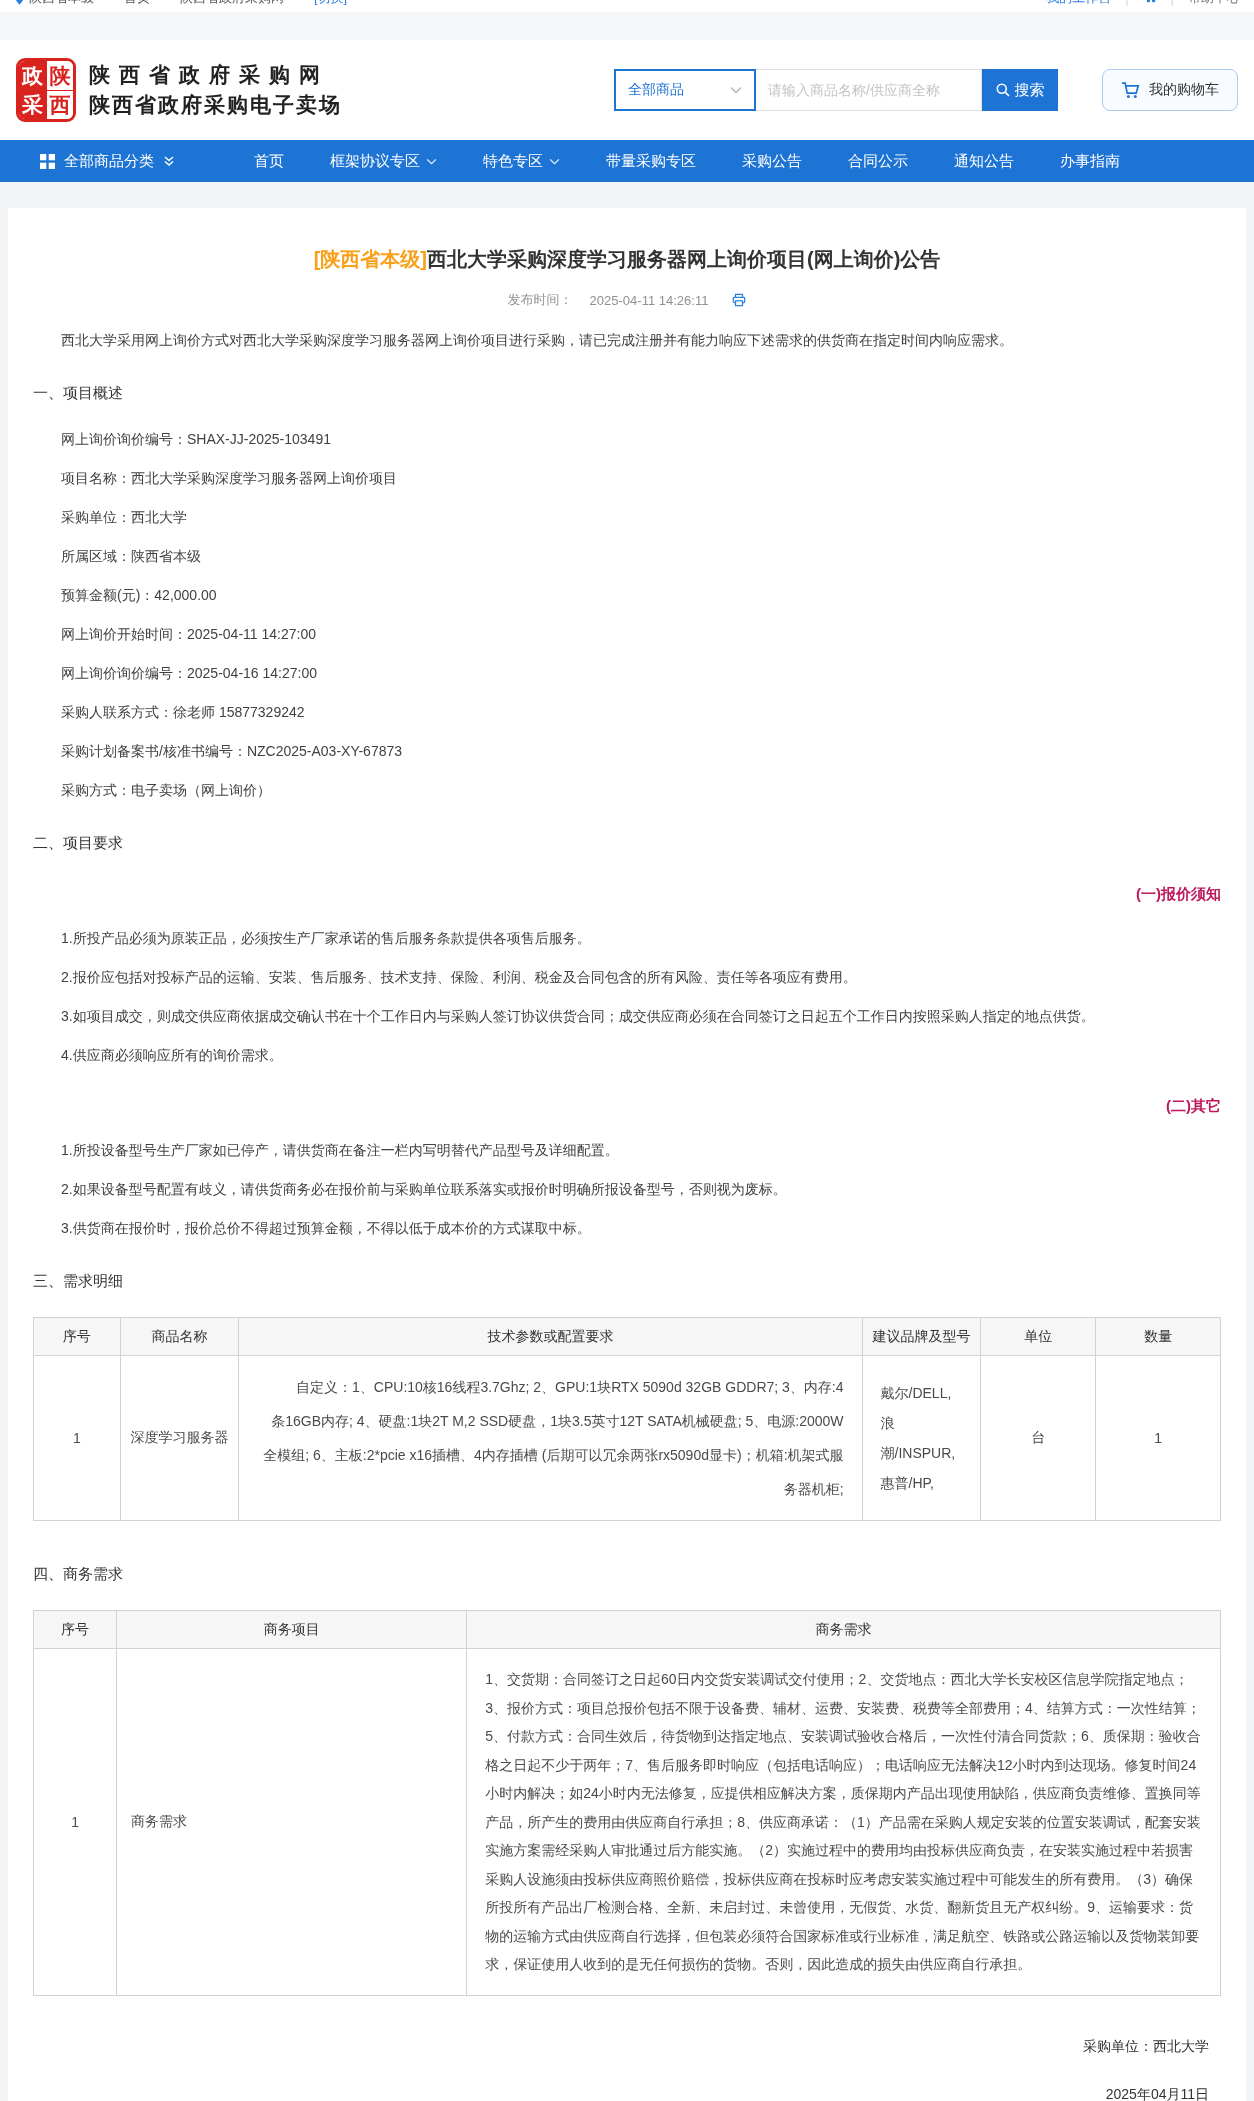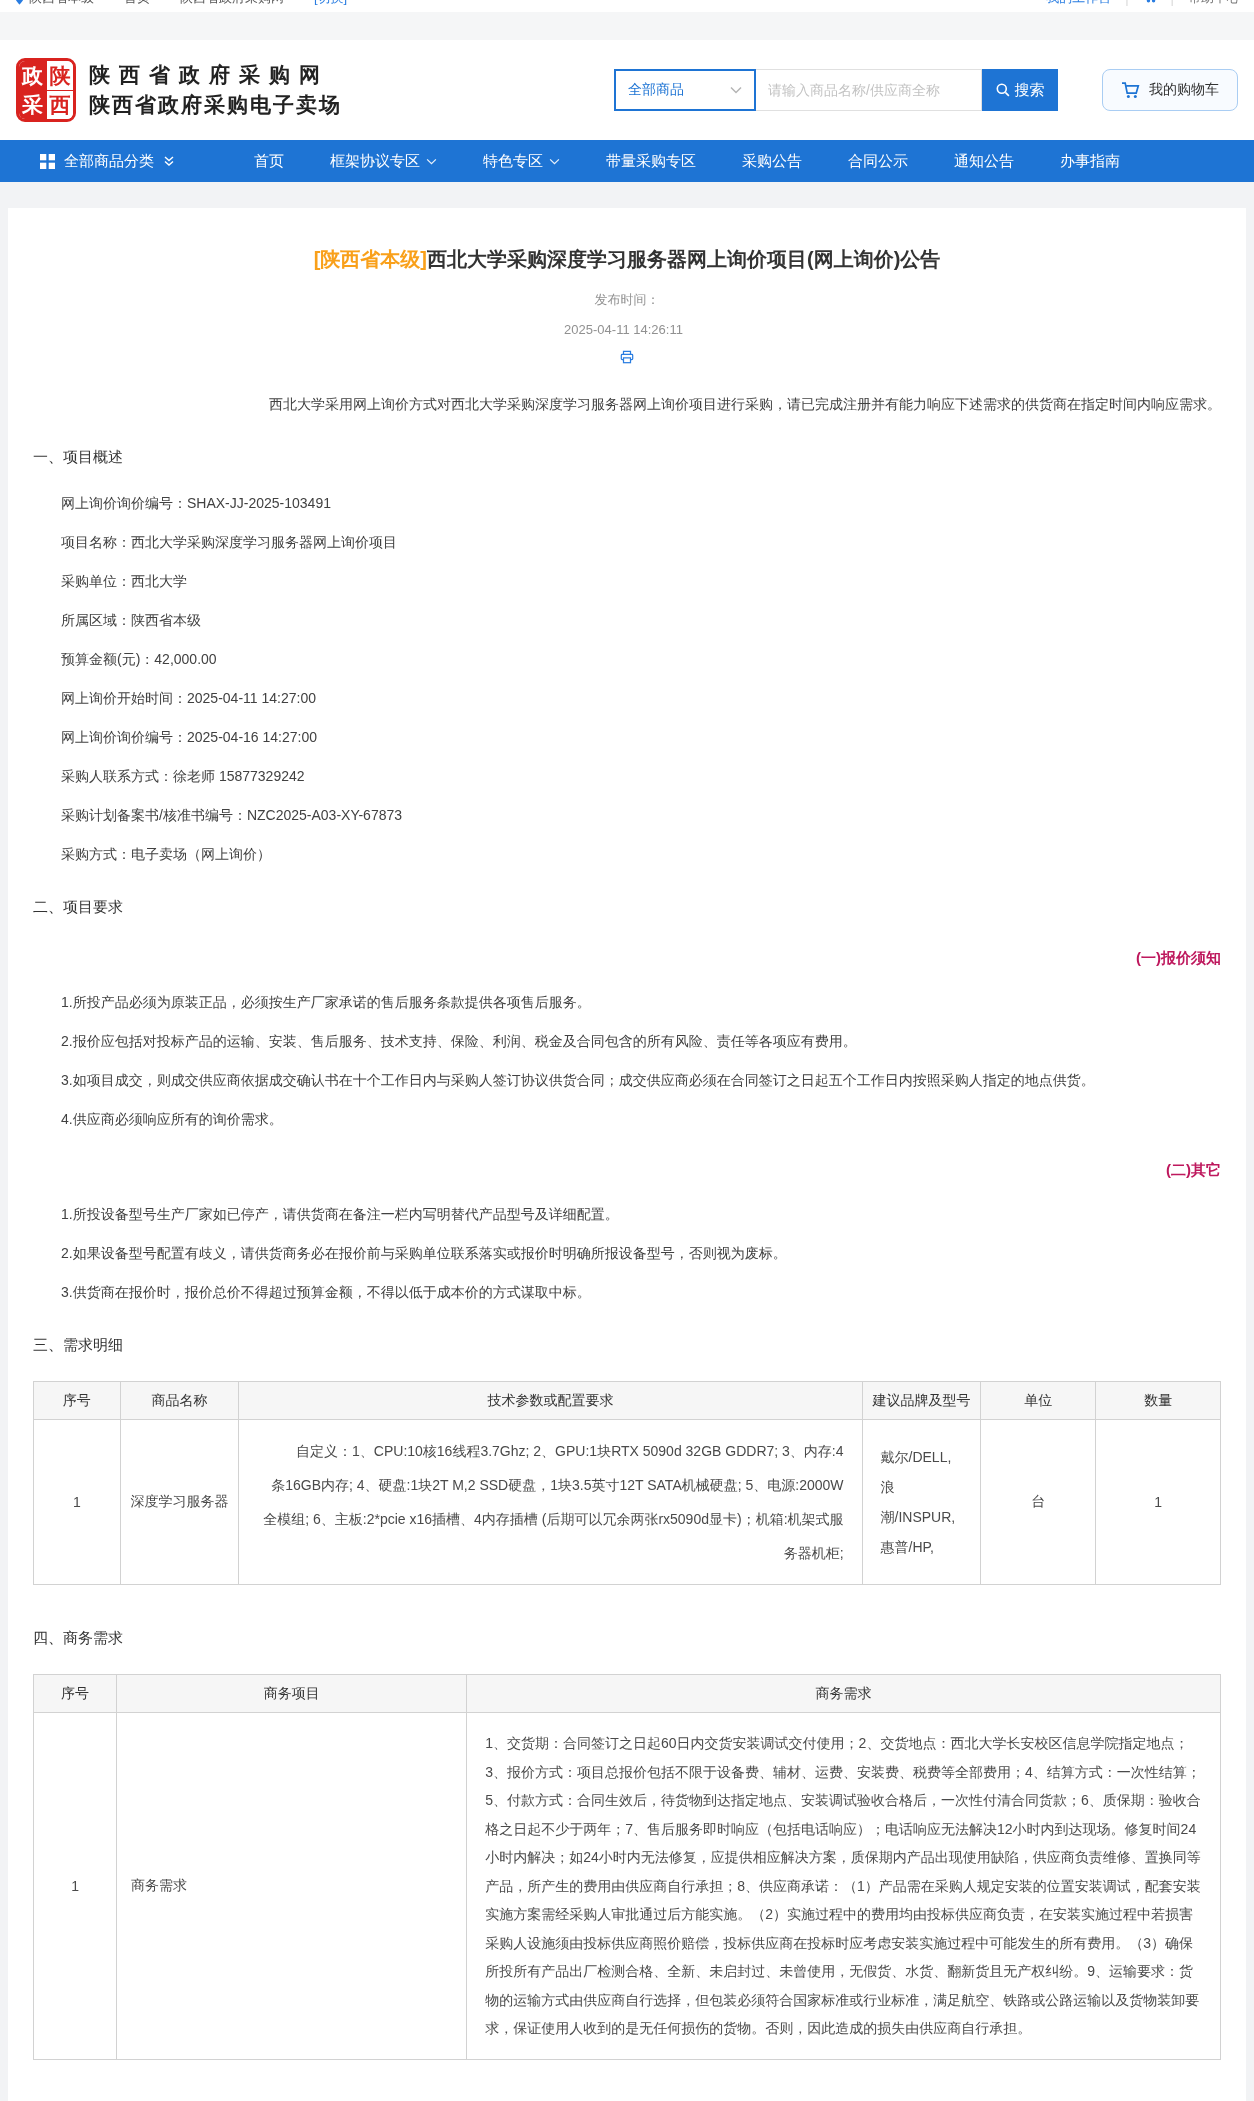--- a/index.html
+++ b/index.html
@@ -45,23 +45,23 @@
   .nav-items { display:flex; margin-left:56px; }
   .nav-item { color:#fff; font-size:15px; padding:0 23px; display:flex; align-items:center; gap:6px; text-decoration:none; cursor:pointer; height:42px; }
   .nav-item .chev { opacity:.9; display:flex; }
 
   .gap { height:26px; }
 
   
   .card { background:#fff; margin:0 8px; padding:38px 25px 26px; }
   .doc-title { text-align:center; font-size:20px; font-weight:700; color:#333; margin:0; }
   .doc-title .tag { color:#f9a01a; }
-  .pub { text-align:center; color:#919191; font-size:13px; margin-top:18px; display:flex; justify-content:center; align-items:center; gap:13px;flex-direction:column; }
+  .pub { text-align:center; color:#919191; font-size:13px; margin-top:18px; display:flex; justify-content:center; align-items:center; gap:24px; }
   .pub .printer { color:#2a7de1; display:flex; cursor:pointer; }
-  .intro-block { margin-top:30px;text-align:right; }
+  .intro-block { margin-top:21px; }
   p.line { margin:19px 0; padding-left:28px; font-size:14px; color:#414141; line-height:20px; }
   .h2 { font-size:15px; font-weight:400; color:#333; margin:34px 0 26px; }
   .h3 { font-size:15px; font-weight:700; color:#be185d; margin:32px 0 24px;text-align:right; }
 
   table { width:100%; border-collapse:collapse; margin-top:8px; }
   th, td { border:1px solid #d2d2d2; font-size:14px; }
   th { background:#f6f6f6; height:38px; font-weight:400; color:#333; }
   td { vertical-align:middle; color:#4a4a4a; }
   .tc { text-align:center; }
   .specs-cell { padding:14px 18px; line-height:34px; text-indent:2em; text-align:right; }

